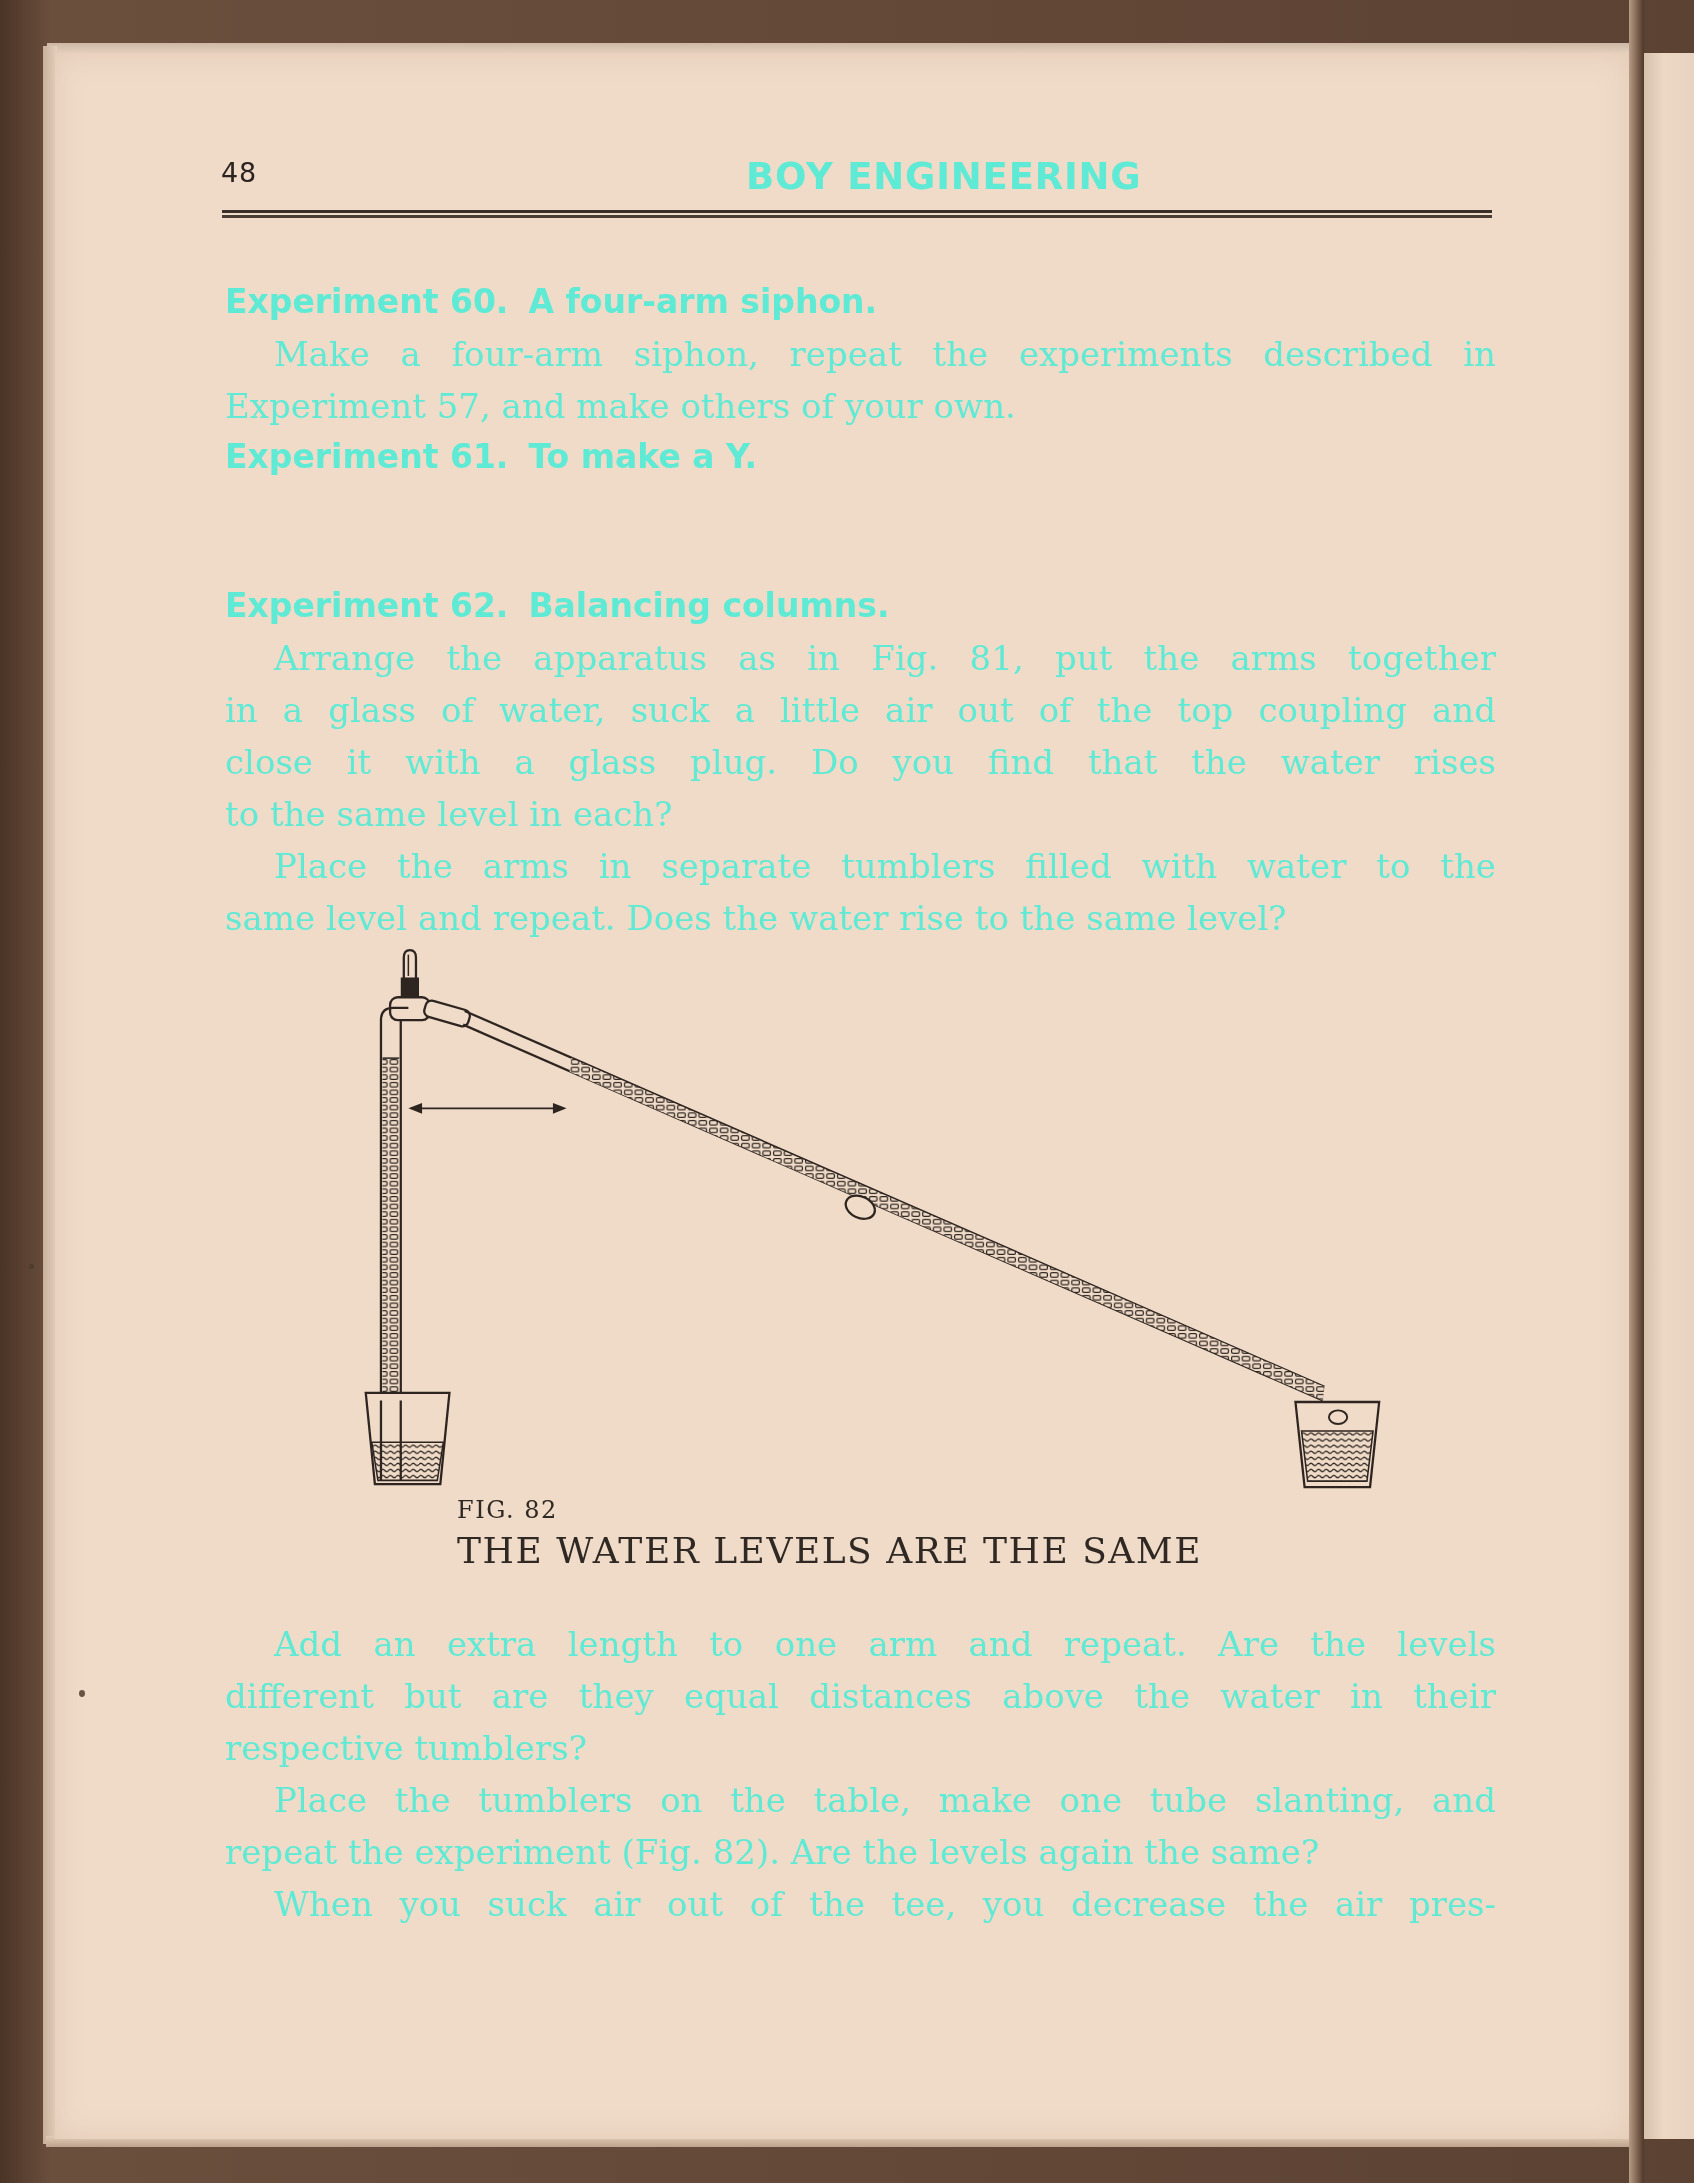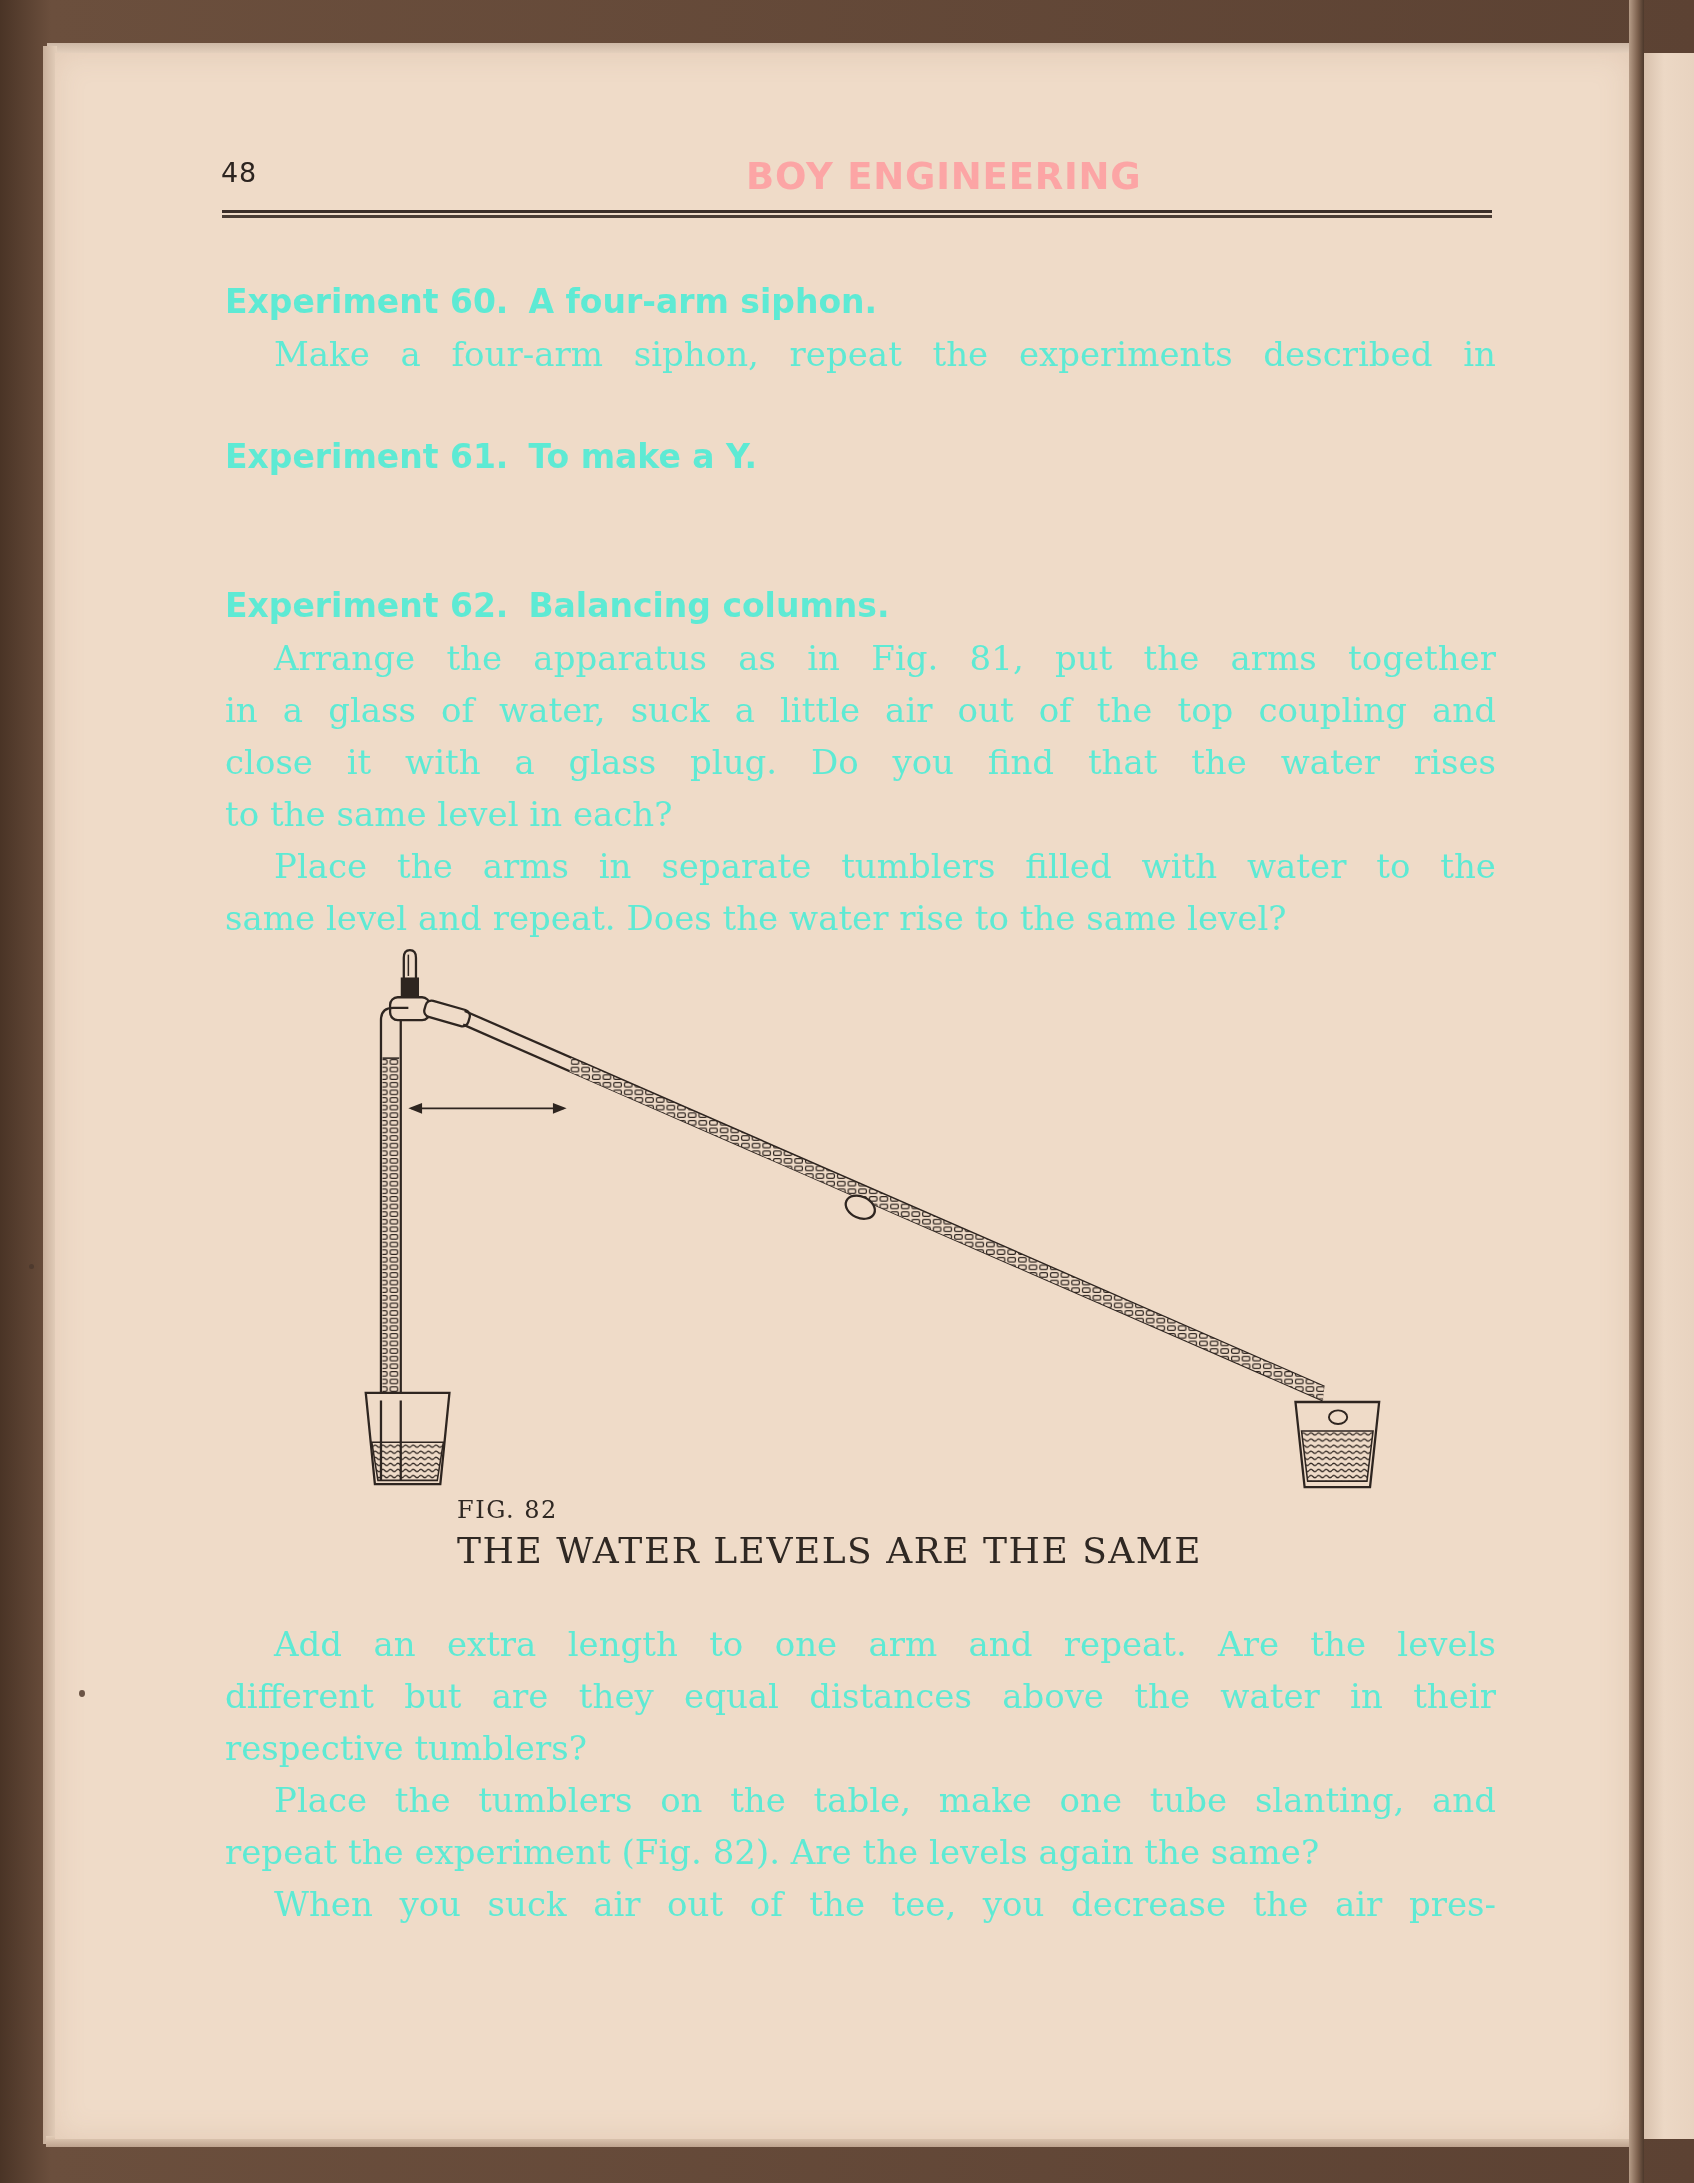--- a/index.html
+++ b/index.html
@@ -80,21 +80,21 @@
       color: #2c2420;
       letter-spacing: 0.8px;
     }
     .book-title {
       position: absolute;
       left: 525px;
       top: 3px;
       font-family: "DejaVu Sans", sans-serif;
       font-weight: bold;
       font-size: 37px;
-      color: #fca5a5;
+      color: #5eead4;
       letter-spacing: 0.8px;
     }
     .head-rule {
       position: absolute;
       left: 222px;
       top: 210px;
       width: 1270px;
       height: 10.7px;
     }
     .head-rule .r1 {
@@ -190,20 +190,21 @@
   <div class="r1"></div>
   <div class="r2"></div>
 </div>
 
 <div class="text-block" style="top:276px;">
   <div class="heading">
     <span>Experiment 60.</span><span class="exp-title">A four-arm siphon.</span>
   </div>
   <div class="para">
     <span class="line first">Make a four-arm siphon, repeat the experiments described in</span>
+    <span class="line last">Experiment 57, and make others of your own.</span>
   </div>
 </div>
 
 <div class="text-block" style="top:431px;">
   <div class="heading">
     <span>Experiment 61.</span><span class="exp-title">To make a Y.</span>
   </div>
 </div>
 
 <div class="text-block" style="top:580px;">

